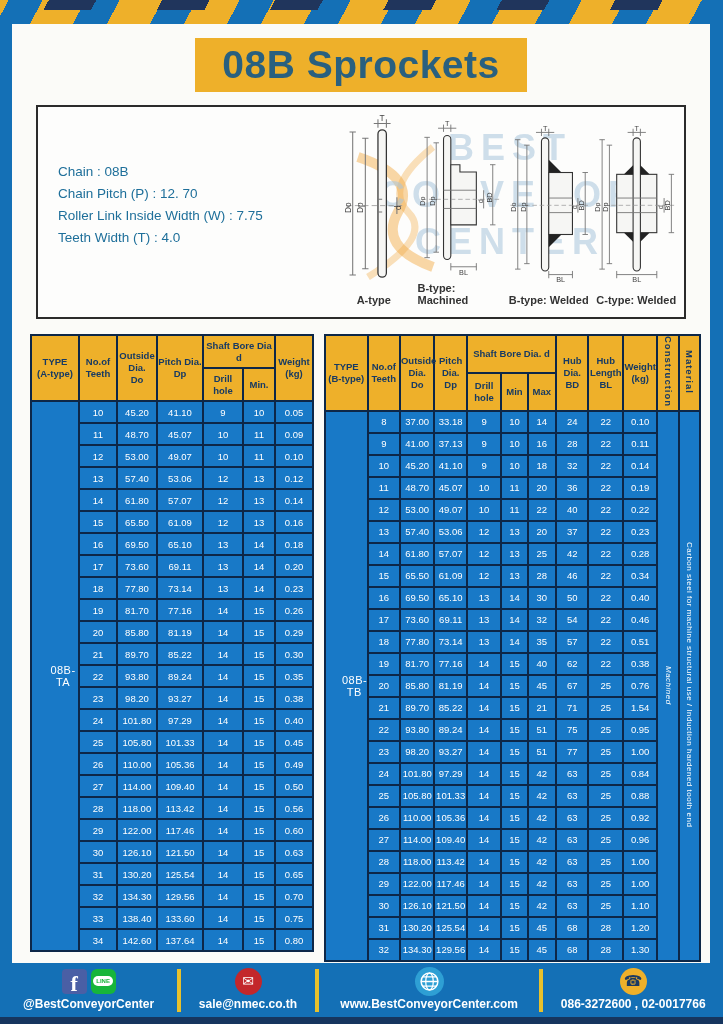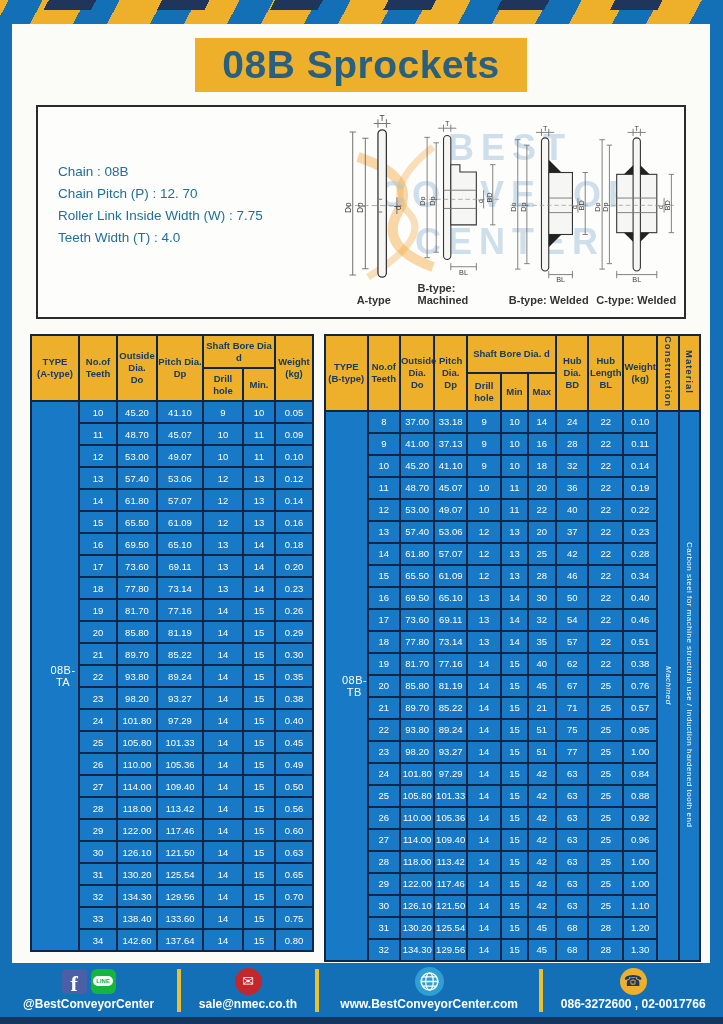--- a/index.html
+++ b/index.html
@@ -622,21 +622,21 @@
             </tr>
             <tr>
               <td>21</td>
               <td>89.70</td>
               <td>85.22</td>
               <td>14</td>
               <td>15</td>
               <td>21</td>
               <td>71</td>
               <td>25</td>
-              <td>0.57</td>
+              <td>1.54</td>
             </tr>
             <tr>
               <td>22</td>
               <td>93.80</td>
               <td>89.24</td>
               <td>14</td>
               <td>15</td>
               <td>51</td>
               <td>75</td>
               <td>25</td>

